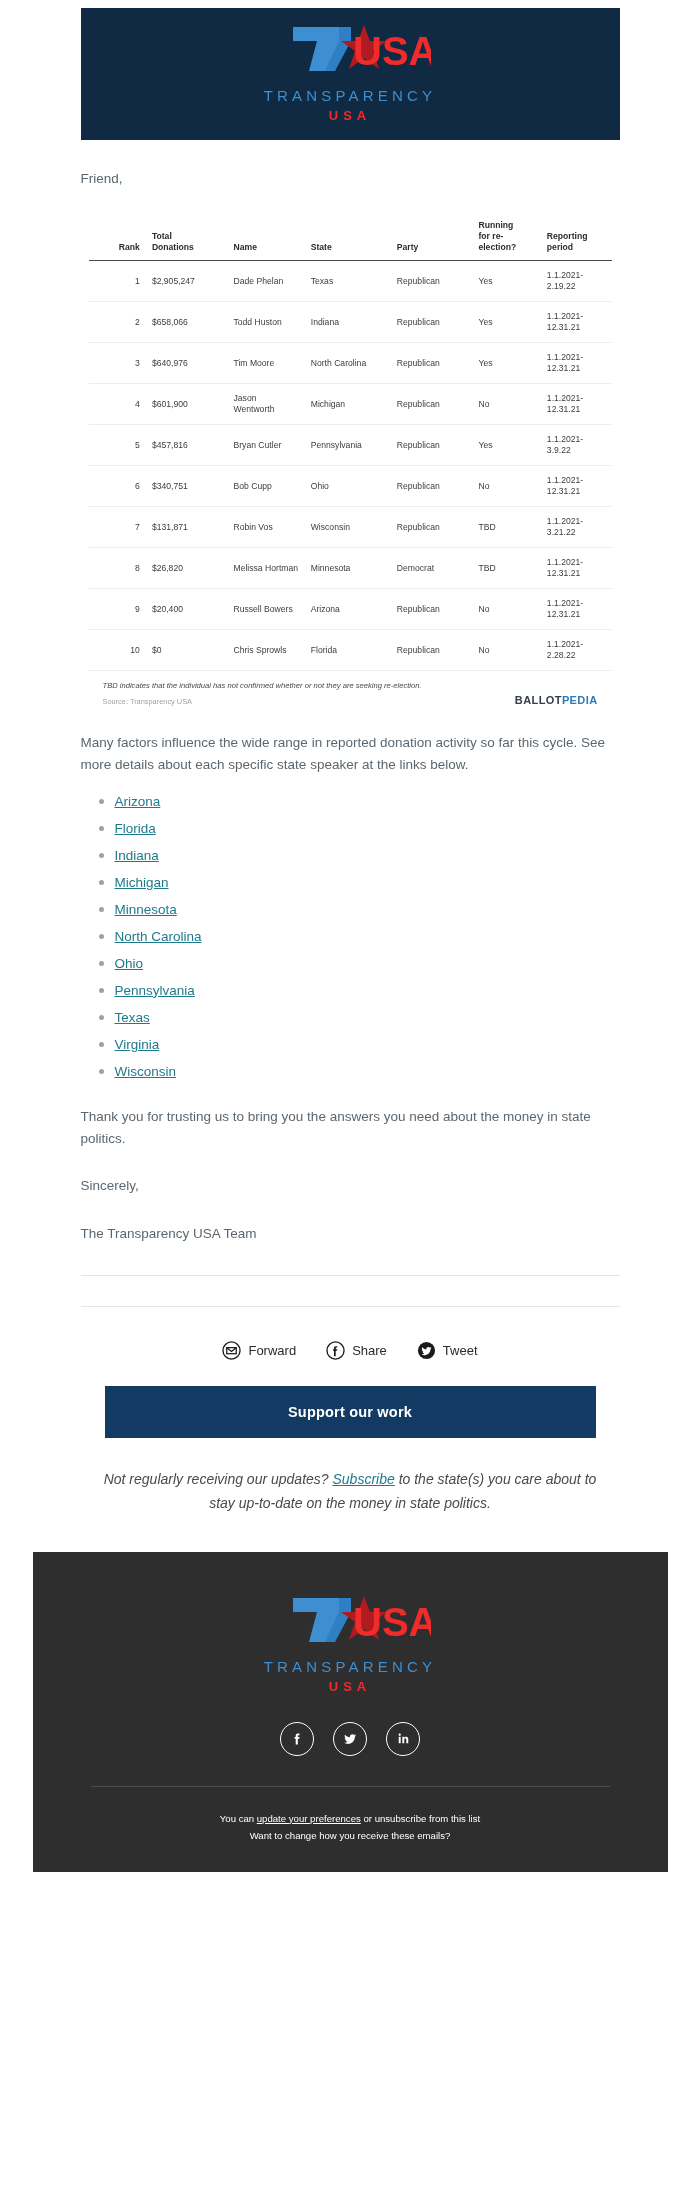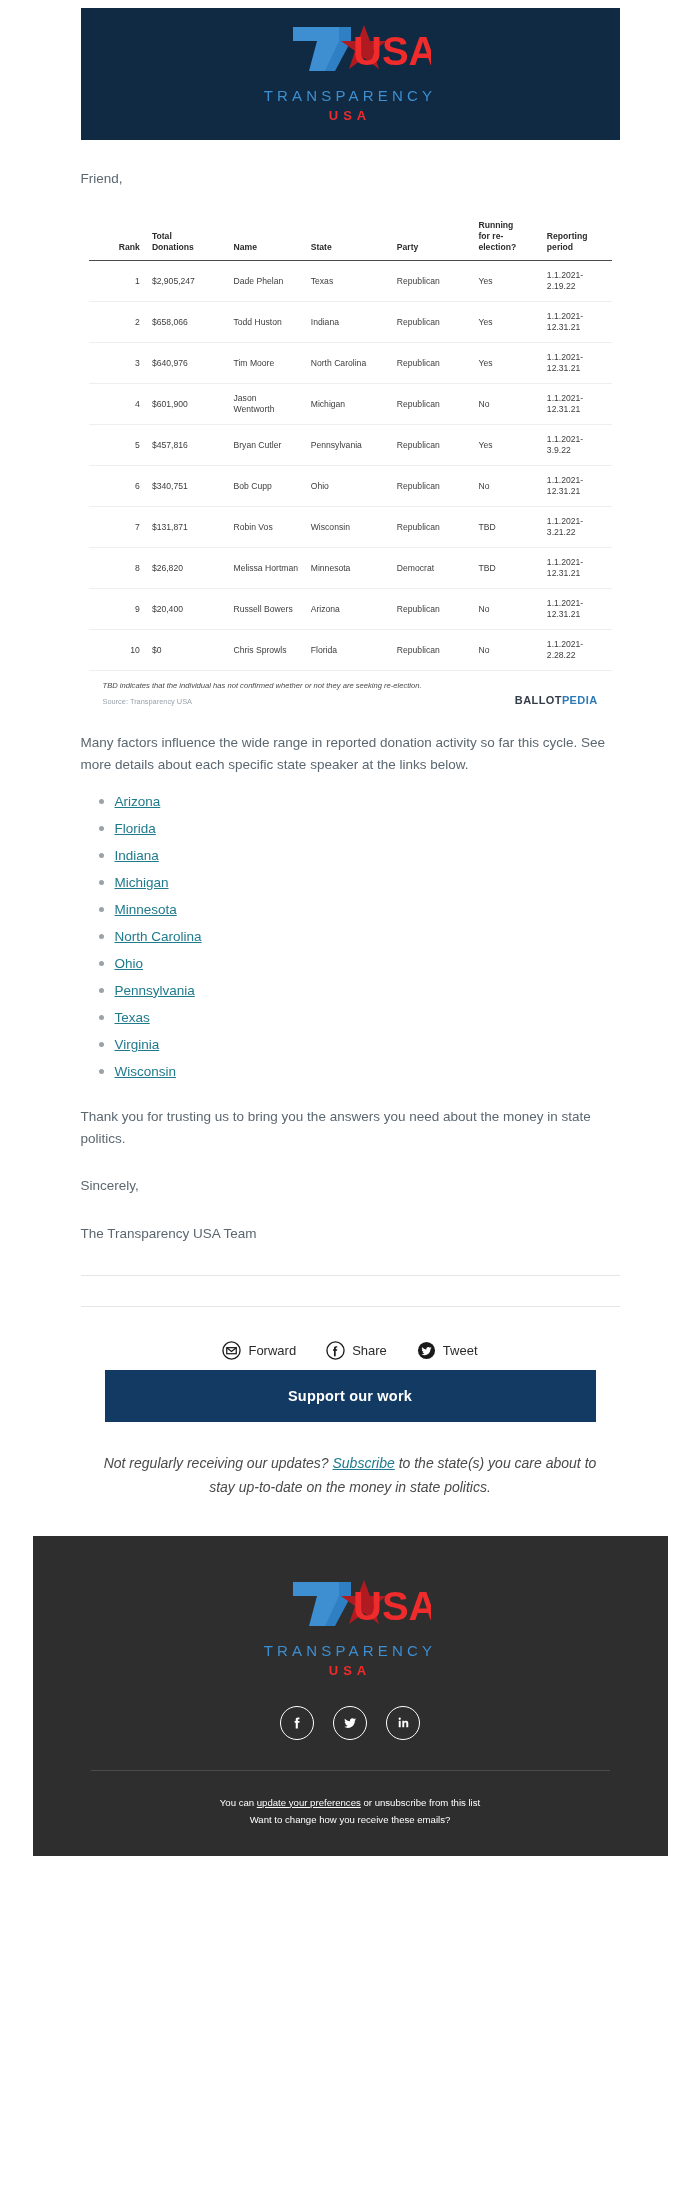--- a/index.html
+++ b/index.html
@@ -116,21 +116,21 @@
   
   .share-row {
     display:flex; justify-content:center; align-items:center;
     gap:30px; margin-top:34px;
   }
   .share-item { display:flex; align-items:center; gap:7px; text-decoration:none; }
   .share-item .glyph { width:19px; height:19px; display:block; }
   .share-item .lbl { font-size:13px; color:#2b2b2b; }
 
   
-  .cta-wrap { padding:0 72px; margin-top:10px; }
+  .cta-wrap { padding:0 72px; margin-top:26px; }
   .cta {
     display:block; background:#123a63; color:#ffffff;
     text-align:center; font-size:14.5px; font-weight:700;
     padding:18px 10px; text-decoration:none; letter-spacing:.2px;
   }
 
   
   .subnote {
     margin:30px 70px 0 70px;
     text-align:center;

